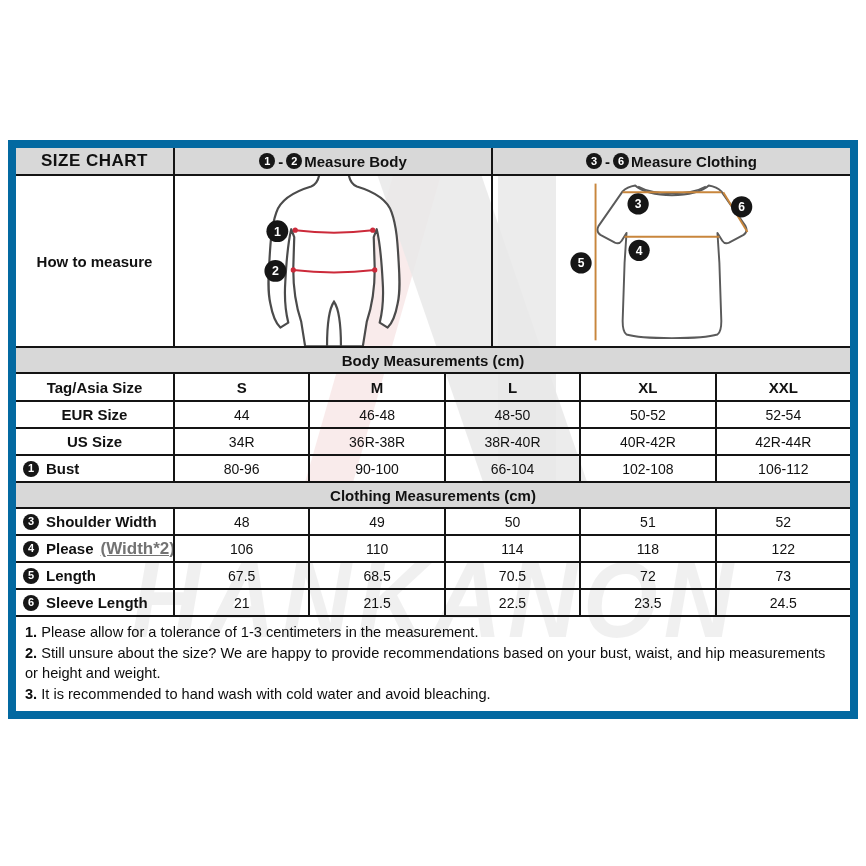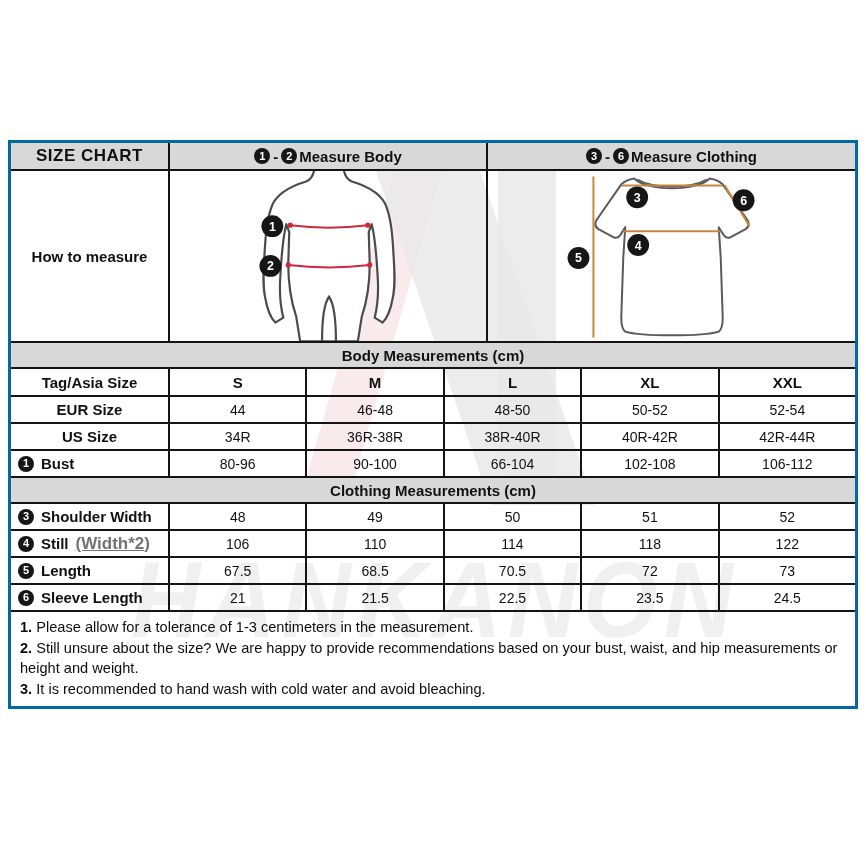--- a/index.html
+++ b/index.html
@@ -10,21 +10,21 @@
   
   .wm-layer { position:absolute; left:0; top:0; width:866px; height:866px; z-index:0;font-style:italic; }
   .wm-brand {
     position:absolute; left:40px; top:538px; width:790px; text-align:center;
     font-size:96px; font-weight:bold; letter-spacing:6px; color:#000; opacity:0.055;
     transform:scaleY(1.12); transform-origin:top; white-space:nowrap;
   }
   
   .chart {
     position:absolute; left:8px; top:140px; width:850px; z-index:1;
-    border:3px solid #0369a1; box-sizing:border-box; background:transparent;
+    border:8px solid #0369a1; box-sizing:border-box; background:transparent;
   }
   .row { display:grid; box-sizing:border-box; }
   .row + .row { border-top:2px solid #141414; }
   .cols-top { grid-template-columns:157px 318px 1fr; }
   .cols-data { grid-template-columns:157px repeat(5,1fr); }
   .cell { box-sizing:border-box; display:flex; align-items:center; justify-content:center; overflow:hidden; }
   .cell + .cell { border-left:2px solid #141414; }
   .band { background:#d8d8d8; }
   .h-header { height:26px; }
   .h-diagram { height:172px; }
@@ -179,21 +179,21 @@
       <div class="cell data-val">48</div>
       <div class="cell data-val">49</div>
       <div class="cell data-val">50</div>
       <div class="cell data-val">51</div>
       <div class="cell data-val">52</div>
     </div>
 
     <div class="row cols-data h-data">
       <div class="cell label-left">
         <span class="circ">4</span>
-        <span>Still</span>
+        <span>Please</span>
         <span class="suffix-orange">(Width*2)</span>
       </div>
       <div class="cell data-val">106</div>
       <div class="cell data-val">110</div>
       <div class="cell data-val">114</div>
       <div class="cell data-val">118</div>
       <div class="cell data-val">122</div>
     </div>
 
     <div class="row cols-data h-data">

